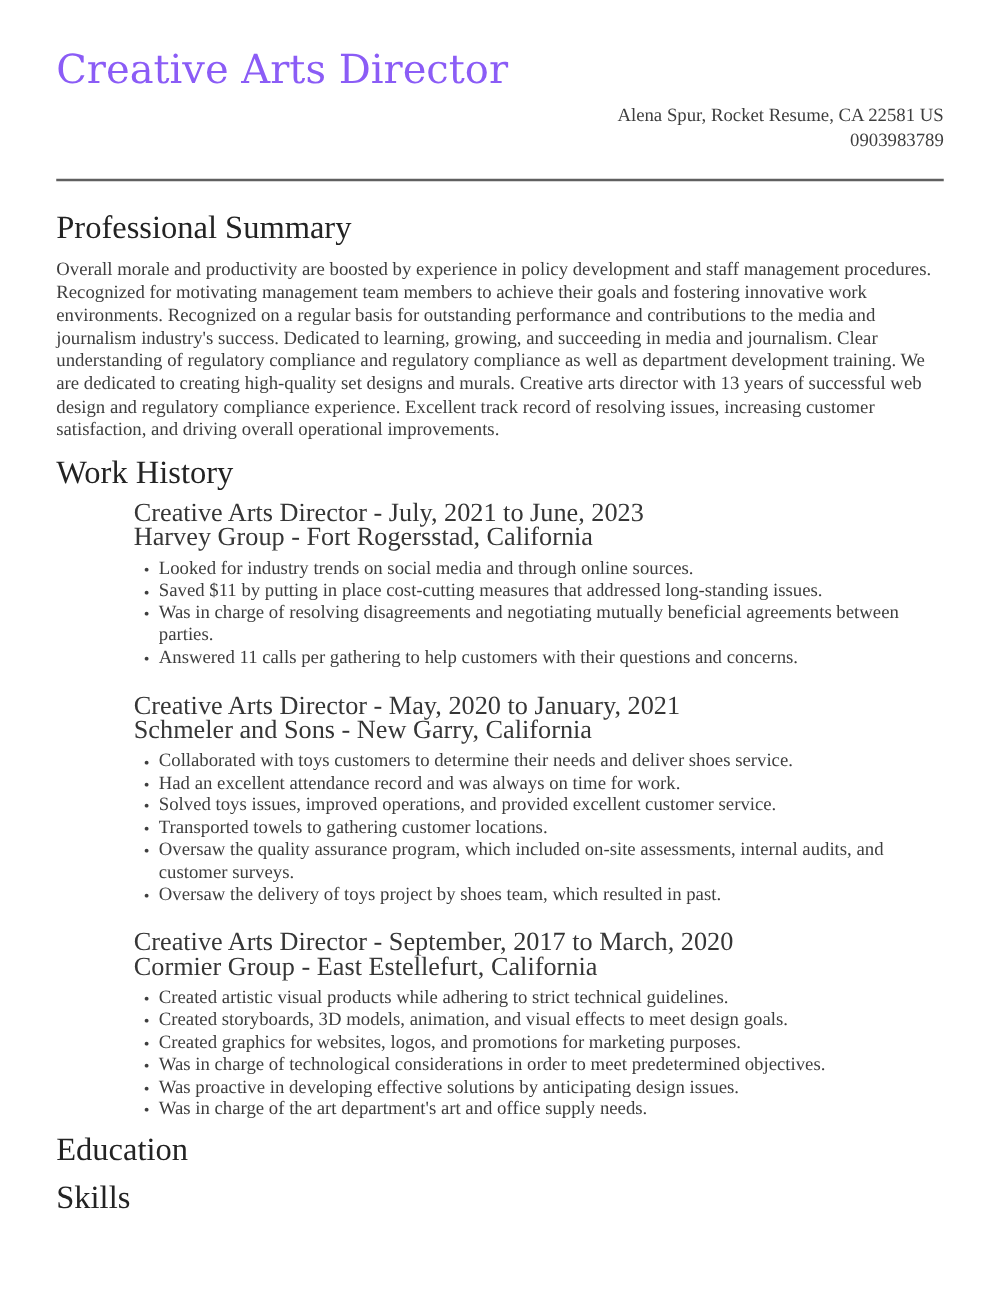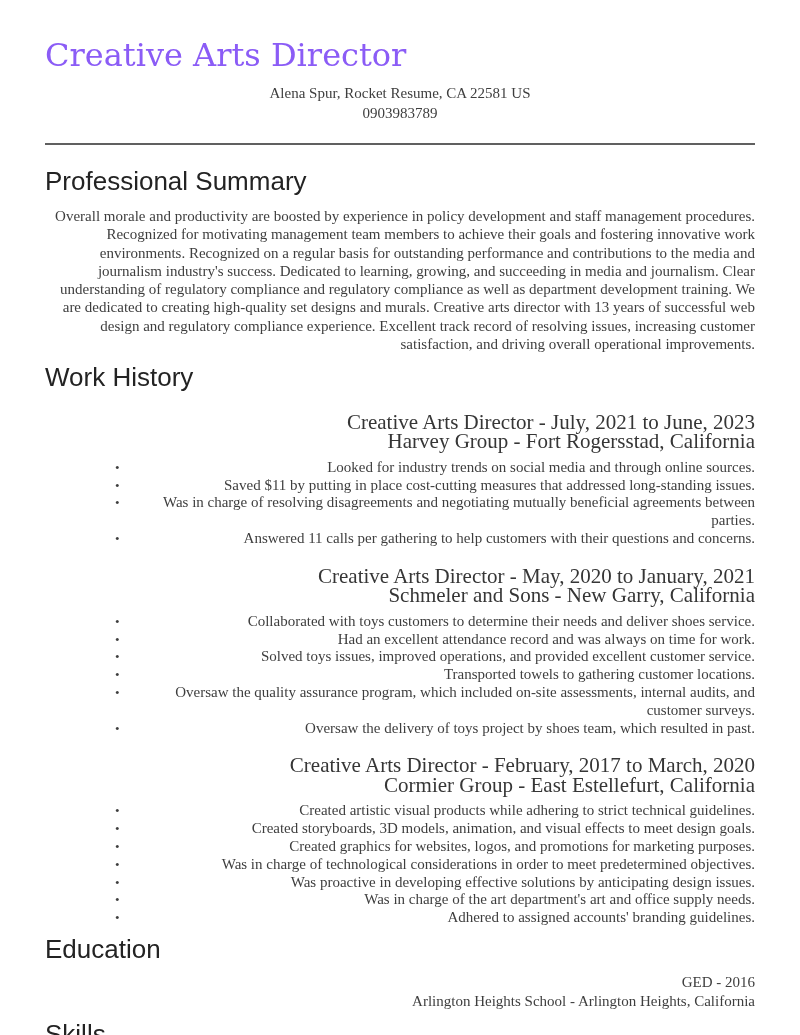--- a/index.html
+++ b/index.html
@@ -16,44 +16,44 @@
 
   
   .doc-title {
     margin: 36px 0 10px;
     font-family: "DejaVu Serif", "Liberation Serif", serif;
     font-size: 32px;
     font-weight: 400;
     line-height: 1.2;
     color: #8b5cf6;
   }
-  .contact { text-align: center; }
+  .contact { text-align: right; }
   .contact-line { font-size: 15px; line-height: 19.5px; color: #3e3e3e; }
 
   .divider {
     border: none;
     border-top: 2px solid #606060;
     margin: 20px 0 0 0;
   }
 
   
   .section-heading {
-    font-family: Liberation Sans, sans-serif;
+    font-family: Liberation Serif, serif;
     font-size: 26px;
     font-weight: 400;
     line-height: 1.15;
     color: #232323;
     margin: 0;
   }
   .section-summary .section-heading { margin: 22px 0 10px; }
-  .section-work .section-heading { margin: 10px 0 20px; }
+  .section-work .section-heading { margin: 10px 0 8px; }
   .section-education .section-heading { margin: 8px 0 8px; }
   .section-skills .section-heading { margin: 8px 0 0; }
 
-  .indent { margin-left: 62px; text-align: right; }
+  .indent { margin-left: 62px; }
 
   .summary-text {
     margin: 0;
     font-size: 15px;
     line-height: 18.2px;
   }
 
   
   .job { margin-bottom: 19px; }
   .job:last-child { margin-bottom: 0; }
@@ -119,40 +119,35 @@
           <ul class="job-bullets">
             <li>Collaborated with toys customers to determine their needs and deliver shoes service.</li>
             <li>Had an excellent attendance record and was always on time for work.</li>
             <li>Solved toys issues, improved operations, and provided excellent customer service.</li>
             <li>Transported towels to gathering customer locations.</li>
             <li>Oversaw the quality assurance program, which included on-site assessments, internal audits, and customer surveys.</li>
             <li>Oversaw the delivery of toys project by shoes team, which resulted in past.</li>
           </ul>
         </div>
         <div class="job">
-          <div class="job-title-line">Creative Arts Director - February, 2017 to March, 2020</div>
+          <div class="job-title-line">Creative Arts Director - September, 2017 to March, 2020</div>
           <div class="job-company-line">Cormier Group - East Estellefurt, California</div>
           <ul class="job-bullets">
             <li>Created artistic visual products while adhering to strict technical guidelines.</li>
             <li>Created storyboards, 3D models, animation, and visual effects to meet design goals.</li>
             <li>Created graphics for websites, logos, and promotions for marketing purposes.</li>
             <li>Was in charge of technological considerations in order to meet predetermined objectives.</li>
             <li>Was proactive in developing effective solutions by anticipating design issues.</li>
             <li>Was in charge of the art department's art and office supply needs.</li>
-            <li>Adhered to assigned accounts' branding guidelines.</li>
           </ul>
         </div>
       </div>
   </section>
 
   <section class="section-education">
     <h2 class="section-heading">Education</h2>
-    <div class="indent">
-      <div class="edu-line">GED - 2016</div>
-      <div class="edu-line">Arlington Heights School - Arlington Heights, California</div>
-    </div>
   </section>
 
   <section class="section-skills">
     <h2 class="section-heading">Skills</h2>
   </section>
 
 </div>
 
 </body></html>

